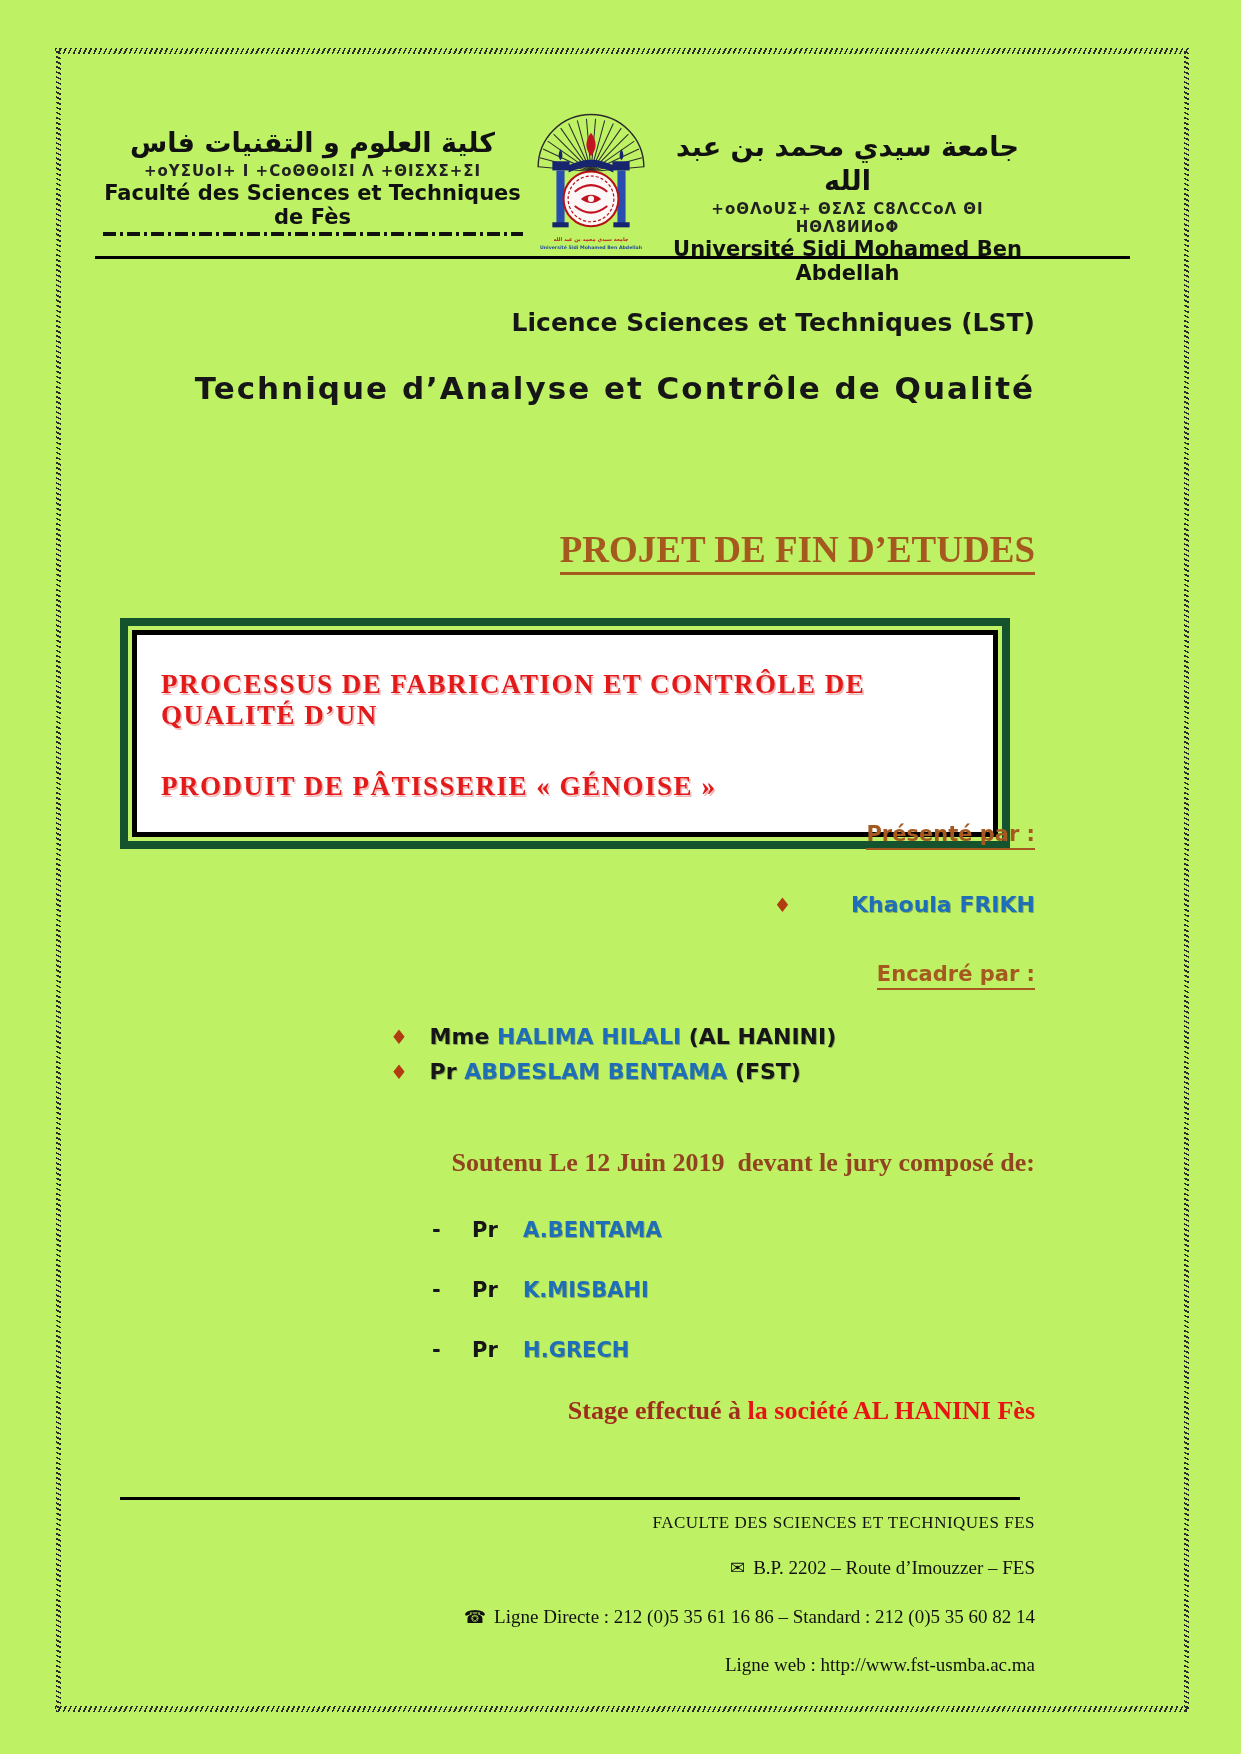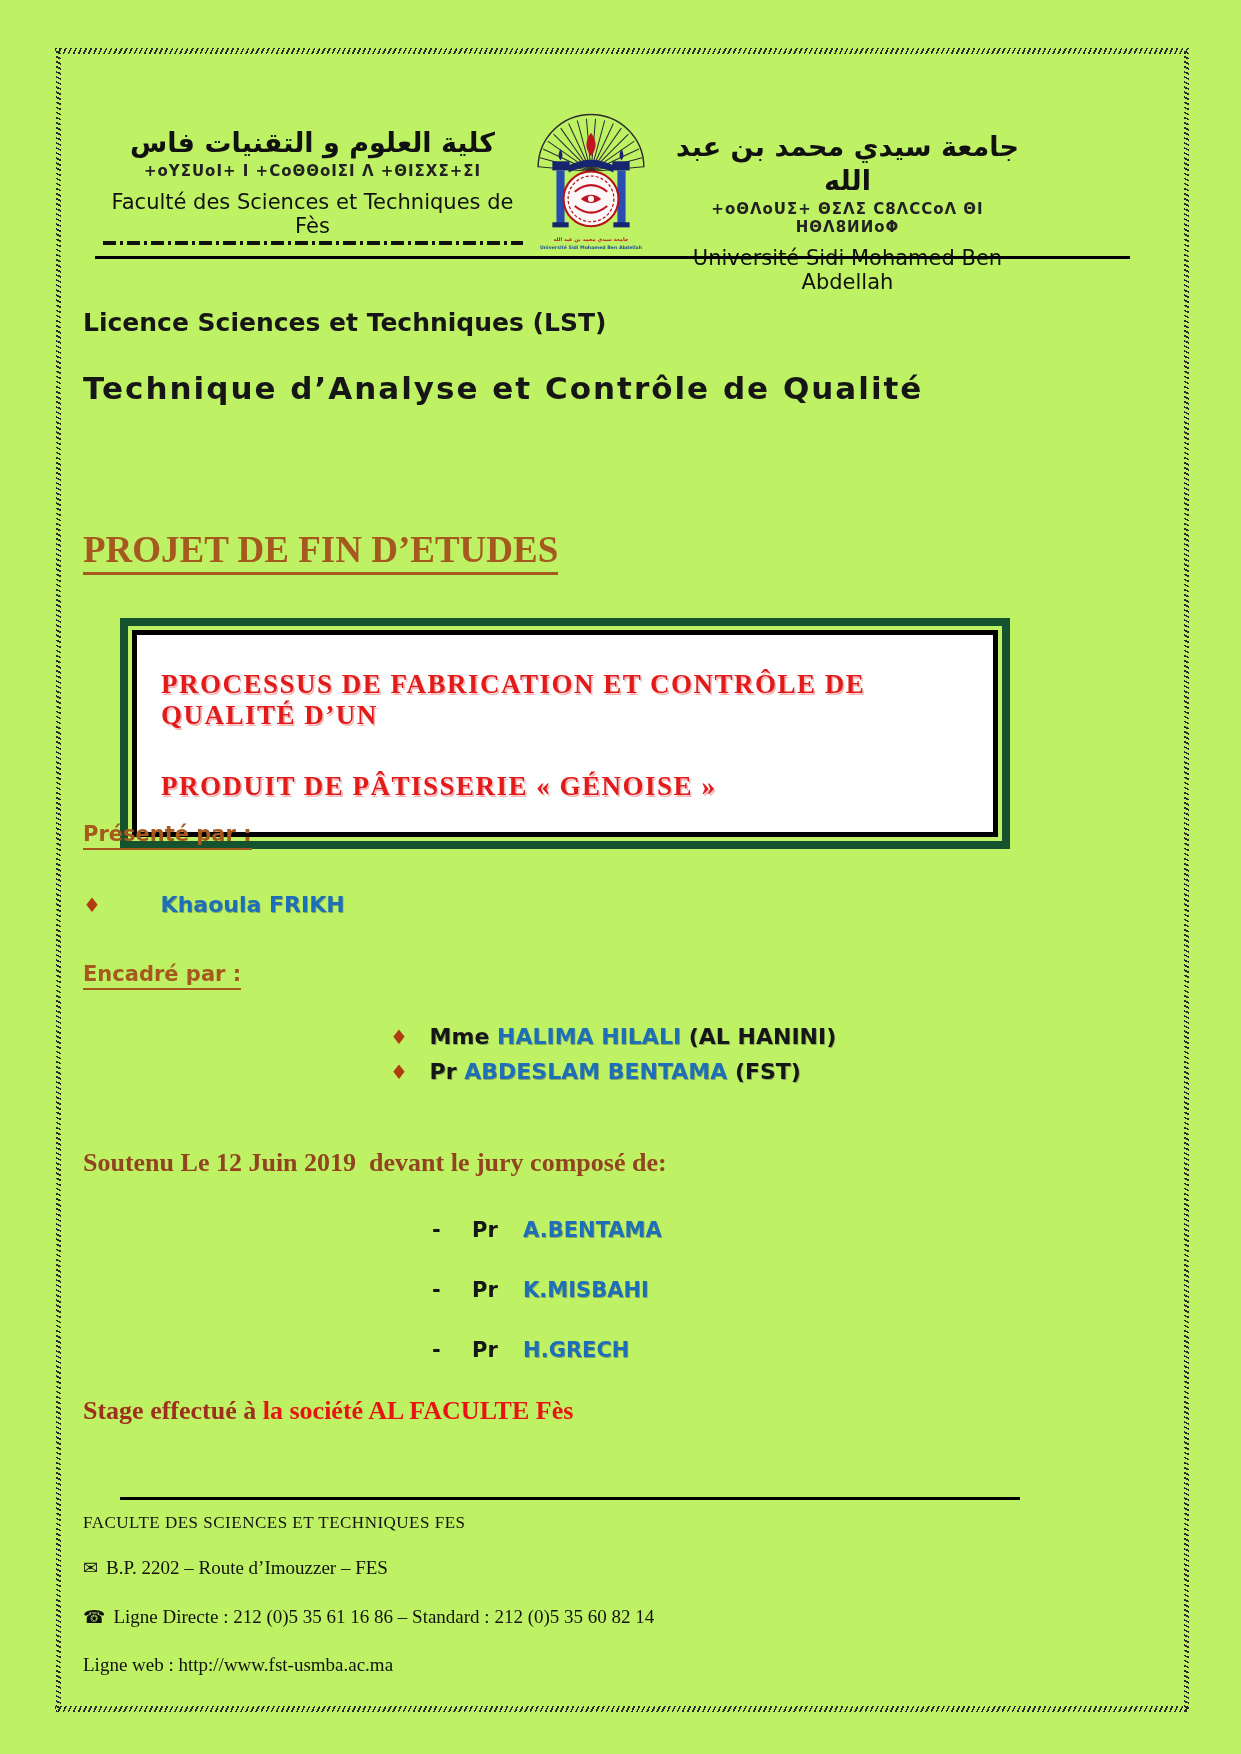--- a/index.html
+++ b/index.html
@@ -14,28 +14,28 @@
     background:repeating-linear-gradient(25deg,#2a2a2a 0 1.6px, transparent 1.6px 4.6px); }
   .frame-left { left:56px; } .frame-right { right:52px; }
 
   
   .header { position:absolute; top:98px; left:95px; width:1040px; display:flex; align-items:flex-start; }
   .hblock { text-align:center; }
   .hblock.left  { width:435px; padding-top:28px; }
   .hblock.right { width:375px; padding-top:32px; margin-left:8px; }
   .h-arabic { font-size:27px; font-weight:bold; color:#111; line-height:1.25; }
   .h-tif    { font-size:15px; font-weight:bold; color:#222; letter-spacing:1px; margin-top:2px; }
-  .h-latin  { font-size:21px; font-weight:normal; color:#111; margin-top:10px; }
+  .h-latin  { font-size:21px; font-weight:bold; color:#111; margin-top:1px; }
   .dashdot  { width:420px; height:4px; margin:3px auto 0;
     background:repeating-linear-gradient(90deg,#111 0 13px, transparent 13px 17px, #111 17px 20px, transparent 20px 24px); }
   .logo-wrap { width:122px; flex:none; }
   .hrule-main { position:absolute; top:256px; left:95px; width:1035px; height:3px; background:#000; }
 
   
-  .centered { position:absolute; left:83px; width:940px; text-align:left; }
+  .centered { position:absolute; left:95px; width:940px; text-align:right; }
   .t-program   { top:308px; font-size:25px; font-weight:bold; color:#161616; }
   .t-specialty { top:370px; font-size:31px; font-weight:bold; color:#161616; letter-spacing:2px; }
   .t-acronym   { top:440px; font-size:29px; font-weight:bold; color:#161616; letter-spacing:5px; }
   .t-report    { top:528px; font-family:"Liberation Serif", serif; font-size:37px; font-weight:bold; color:#A5591F; }
   .t-report span { border-bottom:3px solid #A5591F; padding-bottom:2px; }
 
   
   .subject-outer { position:absolute; top:618px; left:120px; width:890px; border:8px solid #14532d; padding:4px; }
   .subject-inner { border:5px solid #000; padding:34px 10px 30px 24px; background:#fff; }
   .subject-line { font-family:"Liberation Serif", serif; font-weight:bold; font-size:27px; color:#E31A1A;
@@ -202,21 +202,21 @@
       <span class="blue shadowed">K.MISBAHI</span>
     </div>
     <div class="jury-row">
       <span class="dash">-</span>
       <span class="pr">Pr</span>
       <span class="blue shadowed">H.GRECH</span>
     </div>
   </div>
 
   <div class="centered stage-line">
-    <span>Stage effectué à </span><span class="hl">la société AL FACULTE Fès</span>
+    <span>Stage effectué à </span><span class="hl">la société AL HANINI Fès</span>
   </div>
 
 
   <div class="hrule-footer"></div>
 
   <div class="centered f-line f1">FACULTE DES SCIENCES ET TECHNIQUES FES</div>
   <div class="centered f-line f2">
     <span class="f-icon">✉</span><span>B.P. 2202 – Route d’Imouzzer – FES</span>
   </div>
   <div class="centered f-line f3">

